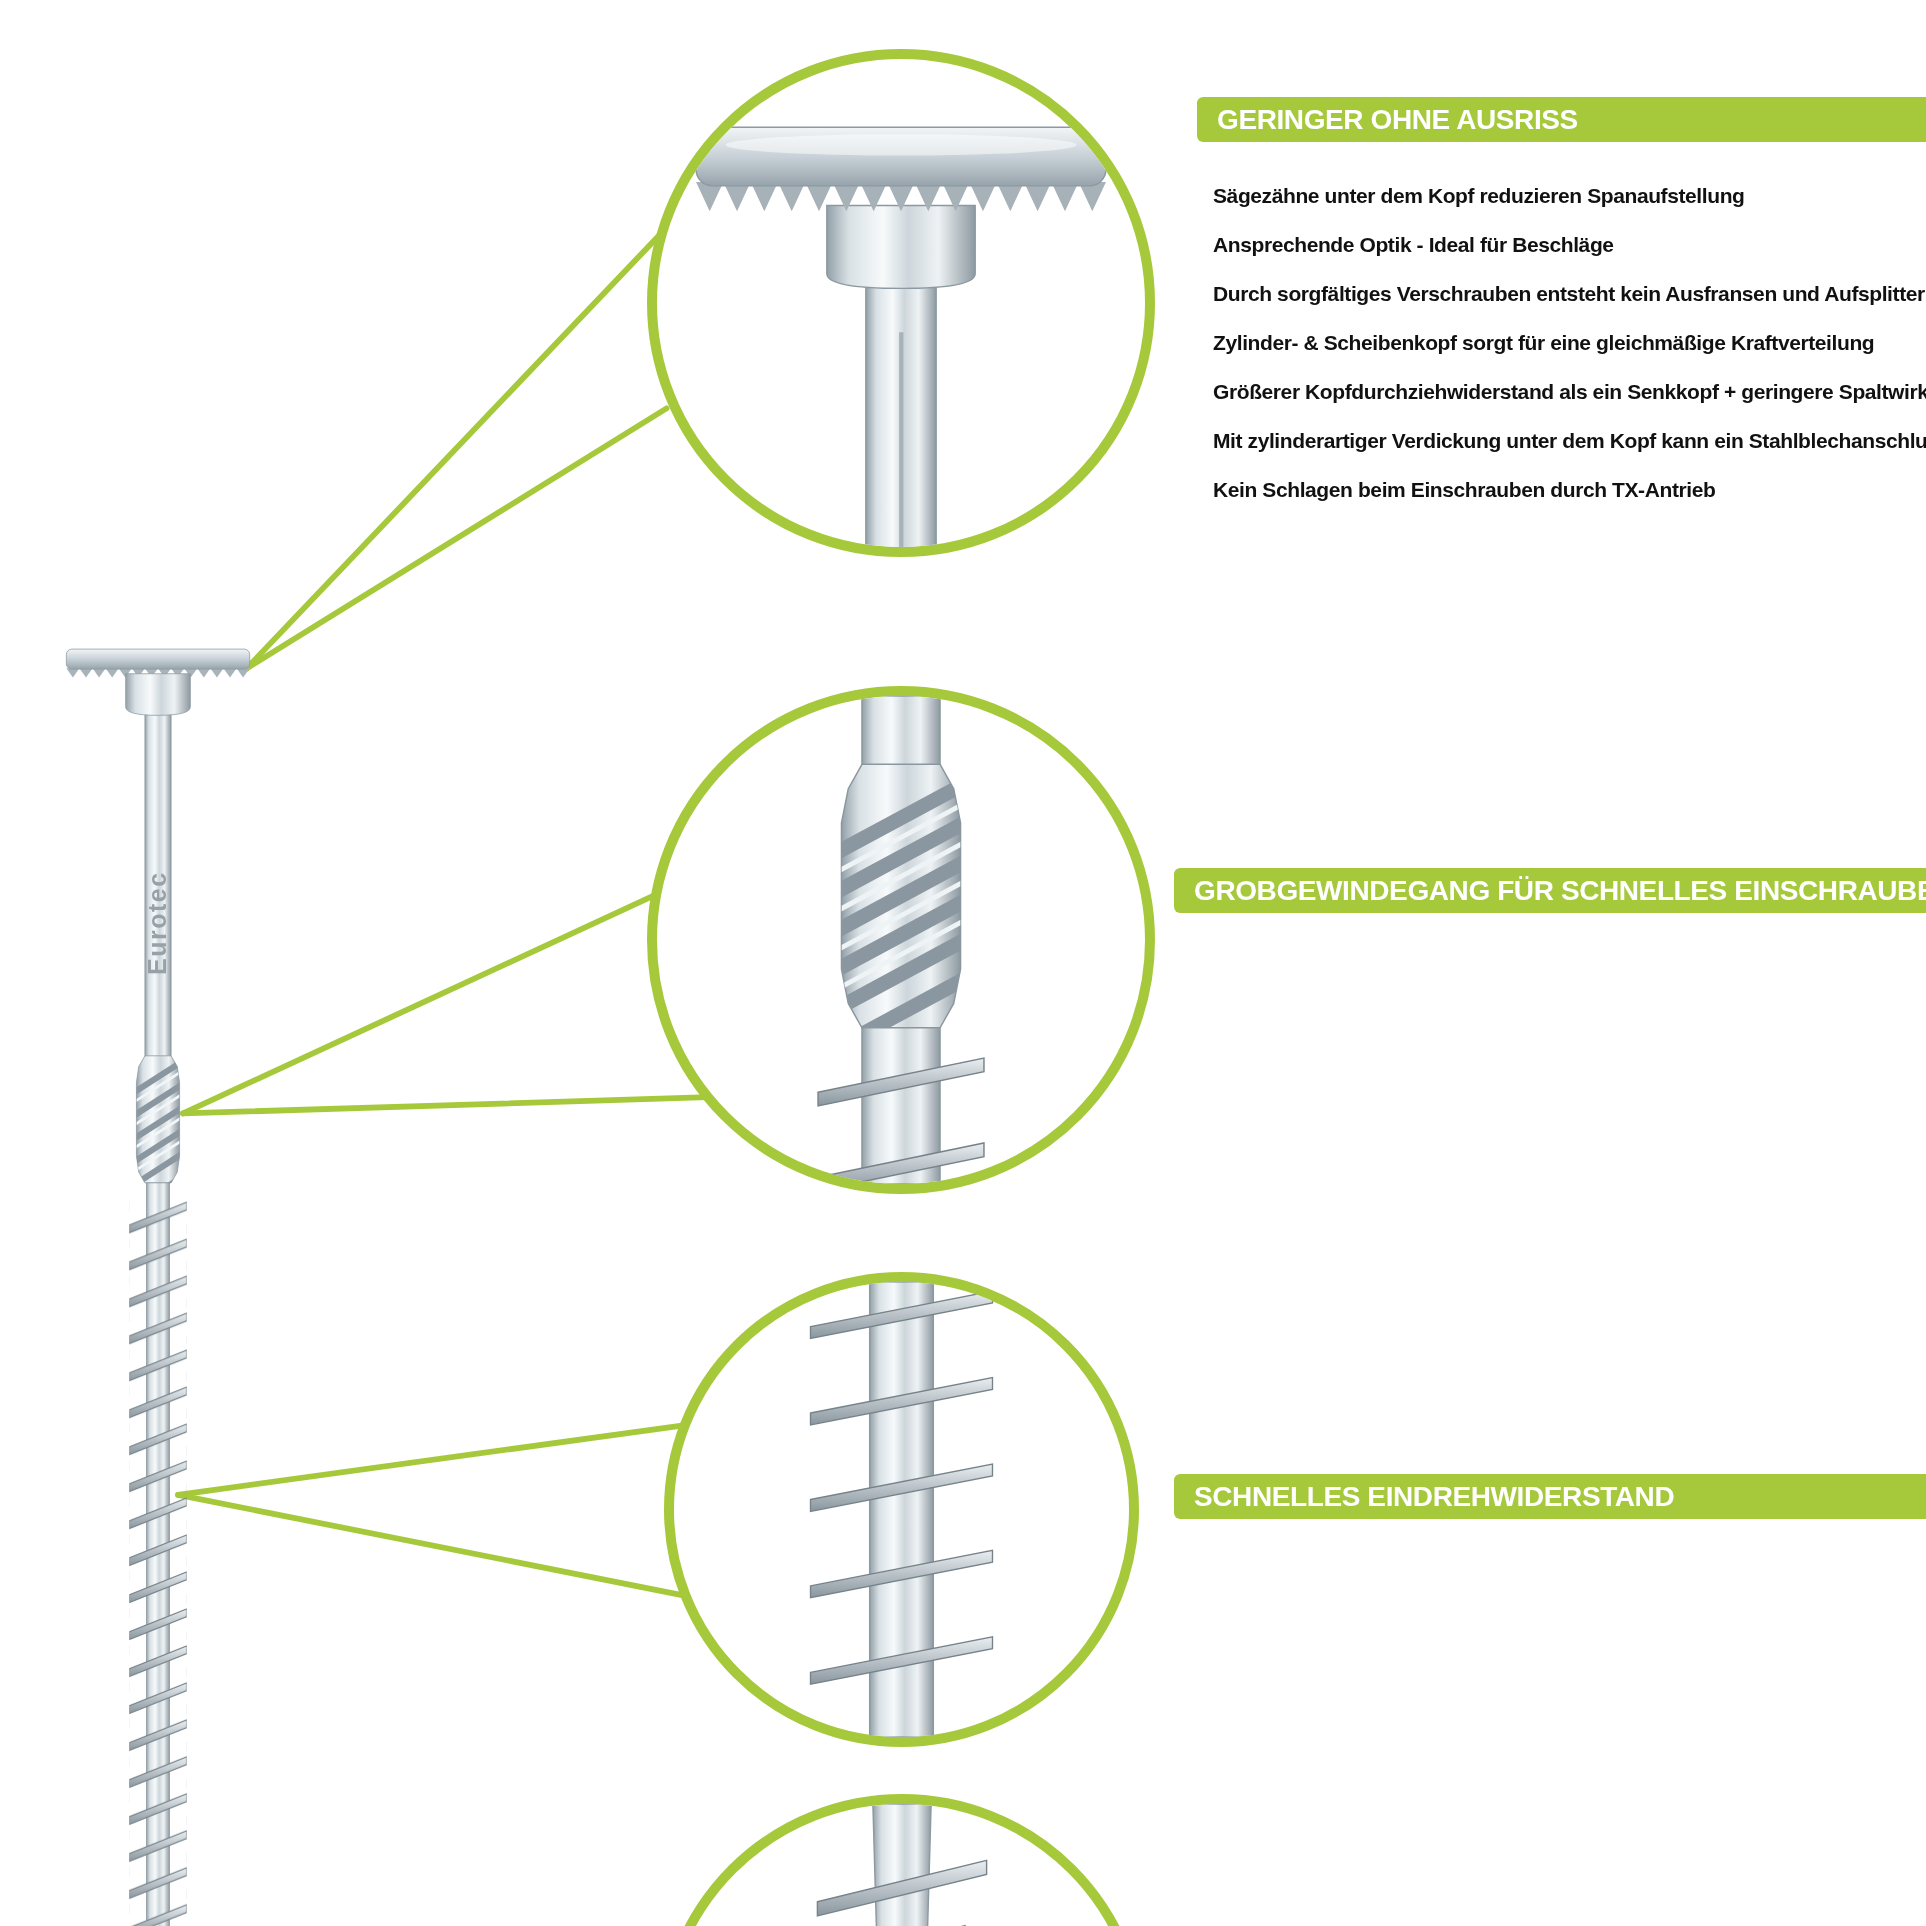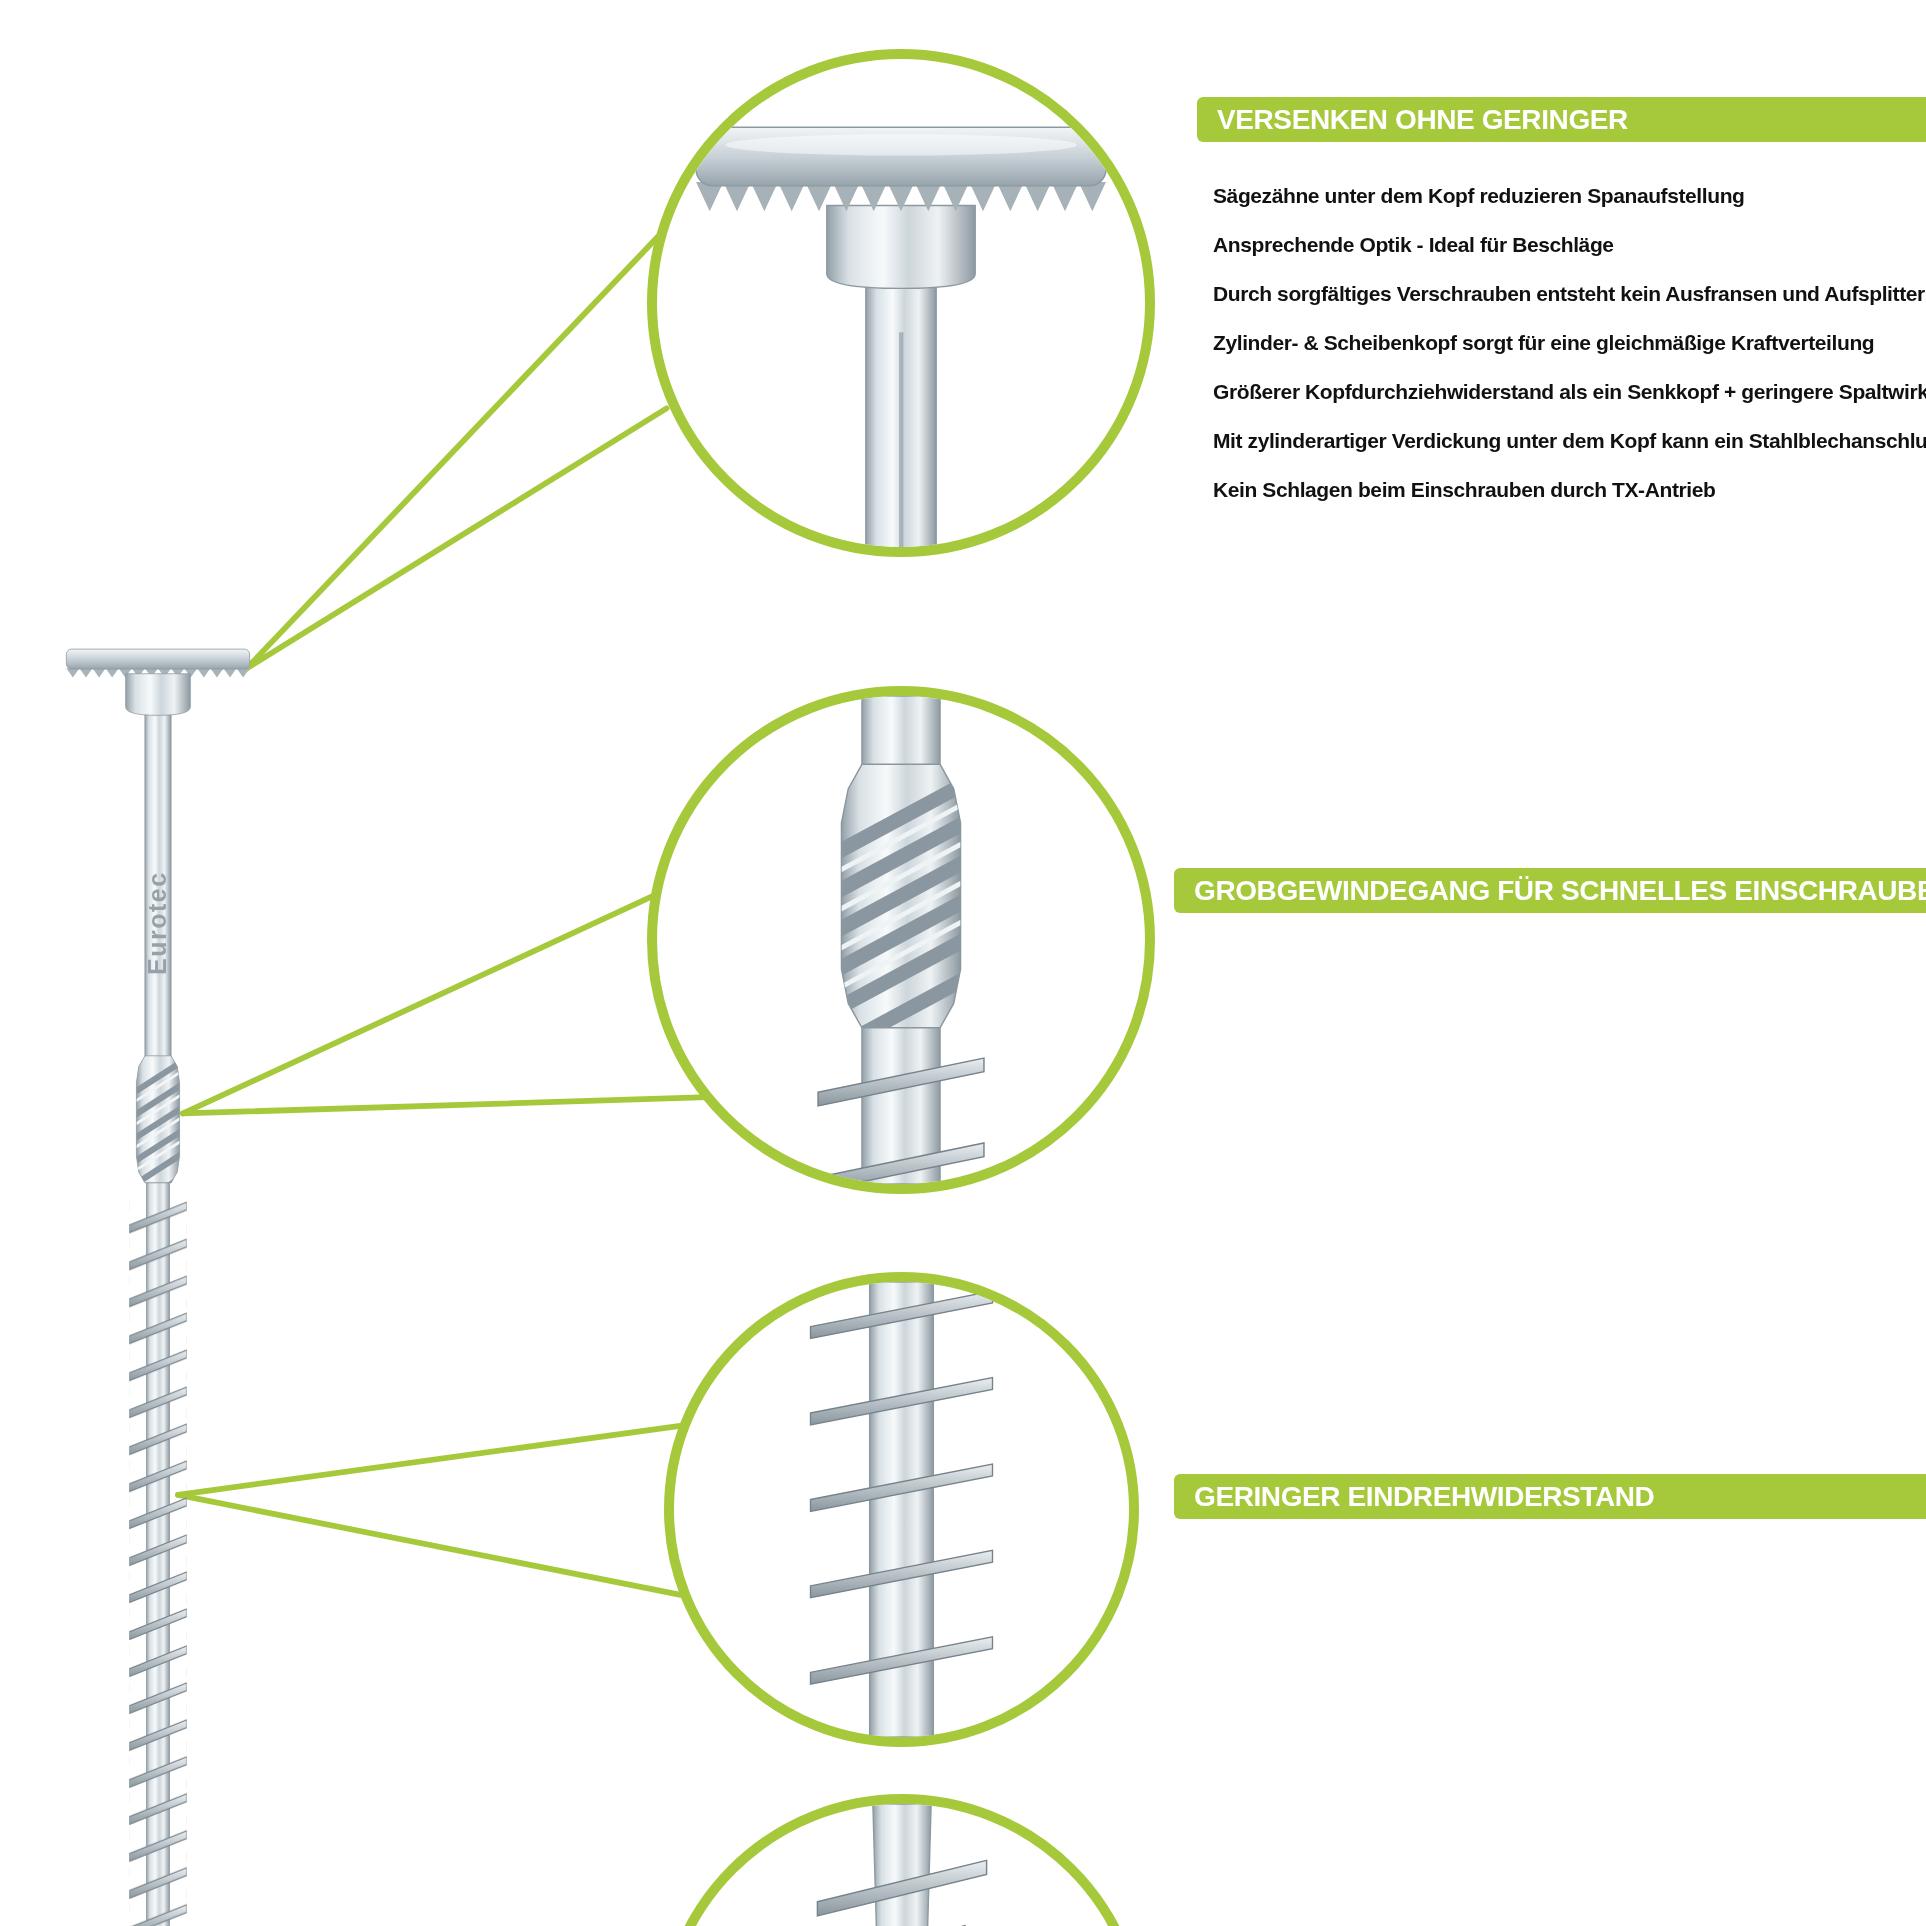--- a/index.html
+++ b/index.html
@@ -174,27 +174,27 @@
       <polygon points="498,900 512,900 505,978" fill="#9aa6ae"></polygon>
       <polygon points="320,208 680,120 680,150 320,238" fill="url(#gf)" stroke="#77838b" stroke-width="3"></polygon>
       <polygon points="365,328 635,258 635,280 365,350" fill="url(#gf)" stroke="#77838b" stroke-width="2"></polygon>
       <polygon points="350,448 650,370 650,398 350,476" fill="url(#gf)" stroke="#77838b" stroke-width="3"></polygon>
       <polygon points="395,634 605,566 605,592 395,660" fill="url(#gf)" stroke="#77838b" stroke-width="3"></polygon>
       <polygon points="440,816 575,766 575,790 440,840" fill="url(#gf)" stroke="#77838b" stroke-width="3"></polygon>
     </svg>
   </div>
 
   <div class="banner b1">
-    <span class="title">VERSENKEN OHNE GERINGER</span>
+    <span class="title">GERINGER OHNE AUSRISS</span>
   </div>
   <div class="banner b2">
     <span class="title">GROBGEWINDEGANG FÜR SCHNELLES EINSCHRAUBEN</span>
   </div>
   <div class="banner b3">
-    <span class="title">GERINGER EINDREHWIDERSTAND</span>
+    <span class="title">SCHNELLES EINDREHWIDERSTAND</span>
   </div>
 
   <div class="bullets bl1">
     <div class="bullet">Sägezähne unter dem Kopf reduzieren Spanaufstellung</div>
     <div class="bullet">Ansprechende Optik - Ideal für Beschläge</div>
     <div class="bullet">Durch sorgfältiges Verschrauben entsteht kein Ausfransen und Aufsplittern des Holzes</div>
     <div class="bullet">Zylinder- &amp; Scheibenkopf sorgt für eine gleichmäßige Kraftverteilung</div>
     <div class="bullet">Größerer Kopfdurchziehwiderstand als ein Senkkopf + geringere Spaltwirkung als beim Tellerkopf</div>
     <div class="bullet">Mit zylinderartiger Verdickung unter dem Kopf kann ein Stahlblechanschluss ideal befestigt werden</div>
     <div class="bullet">Kein Schlagen beim Einschrauben durch TX-Antrieb</div>

